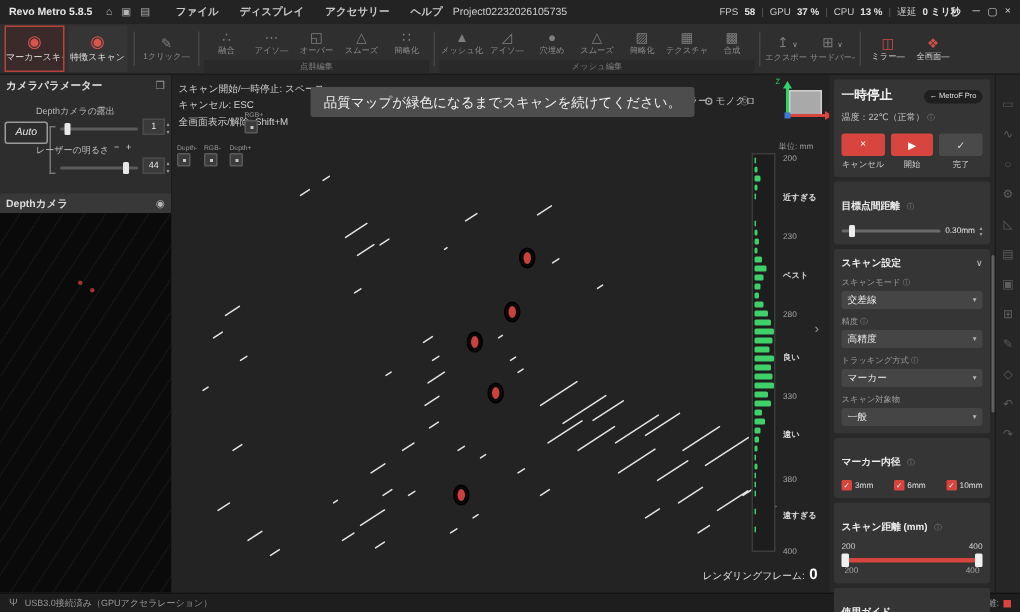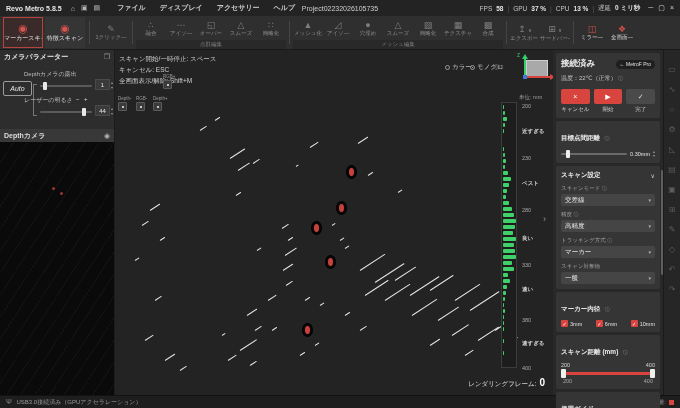--- a/index.html
+++ b/index.html
@@ -411,20 +411,21 @@
 
     <span class="klabel" style="left:48px;top:24px;">RGB+</span>
     <div class="kbtn" style="left:48px;top:30px;"></div>
     <span class="klabel" style="left:3px;top:46px;">Depth-</span>
     <span class="klabel" style="left:21px;top:46px;">RGB-</span>
     <span class="klabel" style="left:38px;top:46px;">Depth+</span>
     <div class="kbtn" style="left:3px;top:52px;"></div>
     <div class="kbtn" style="left:21px;top:52px;"></div>
     <div class="kbtn" style="left:38px;top:52px;"></div>
 
+    <div class="toast">品質マップが緑色になるまでスキャンを続けてください。</div>
     <div class="ctoggle" style="left:330px;">
       <span class="radio"></span>
       <span>カラー</span>
     </div>
     <div class="ctoggle" style="left:355px;">
       <span class="radio fill"></span>
       <span>モノクロ</span>
     </div>
 
     <span class="recenter">◎</span>
@@ -503,21 +504,21 @@
 
     <div class="rframe">
       <span class="rl">レンダリングフレーム:</span>
       <span class="rv">0</span>
     </div>
   </div>
 
   <div class="sidebar">
     <div class="card">
       <div class="sb-head">
-        <span class="sb-title">接続済み</span>
+        <span class="sb-title">一時停止</span>
         <span class="badge">← MetroF Pro</span>
       </div>
       <div class="sb-temp">
         <span>温度：</span><span>22℃（正常）</span>
         <span class="info">ⓘ</span>
       </div>
       <div class="sb-actions" id="sb-actions">
           <div class="act">
             <div class="b red">×</div>
             <div class="l">キャンセル</div>

